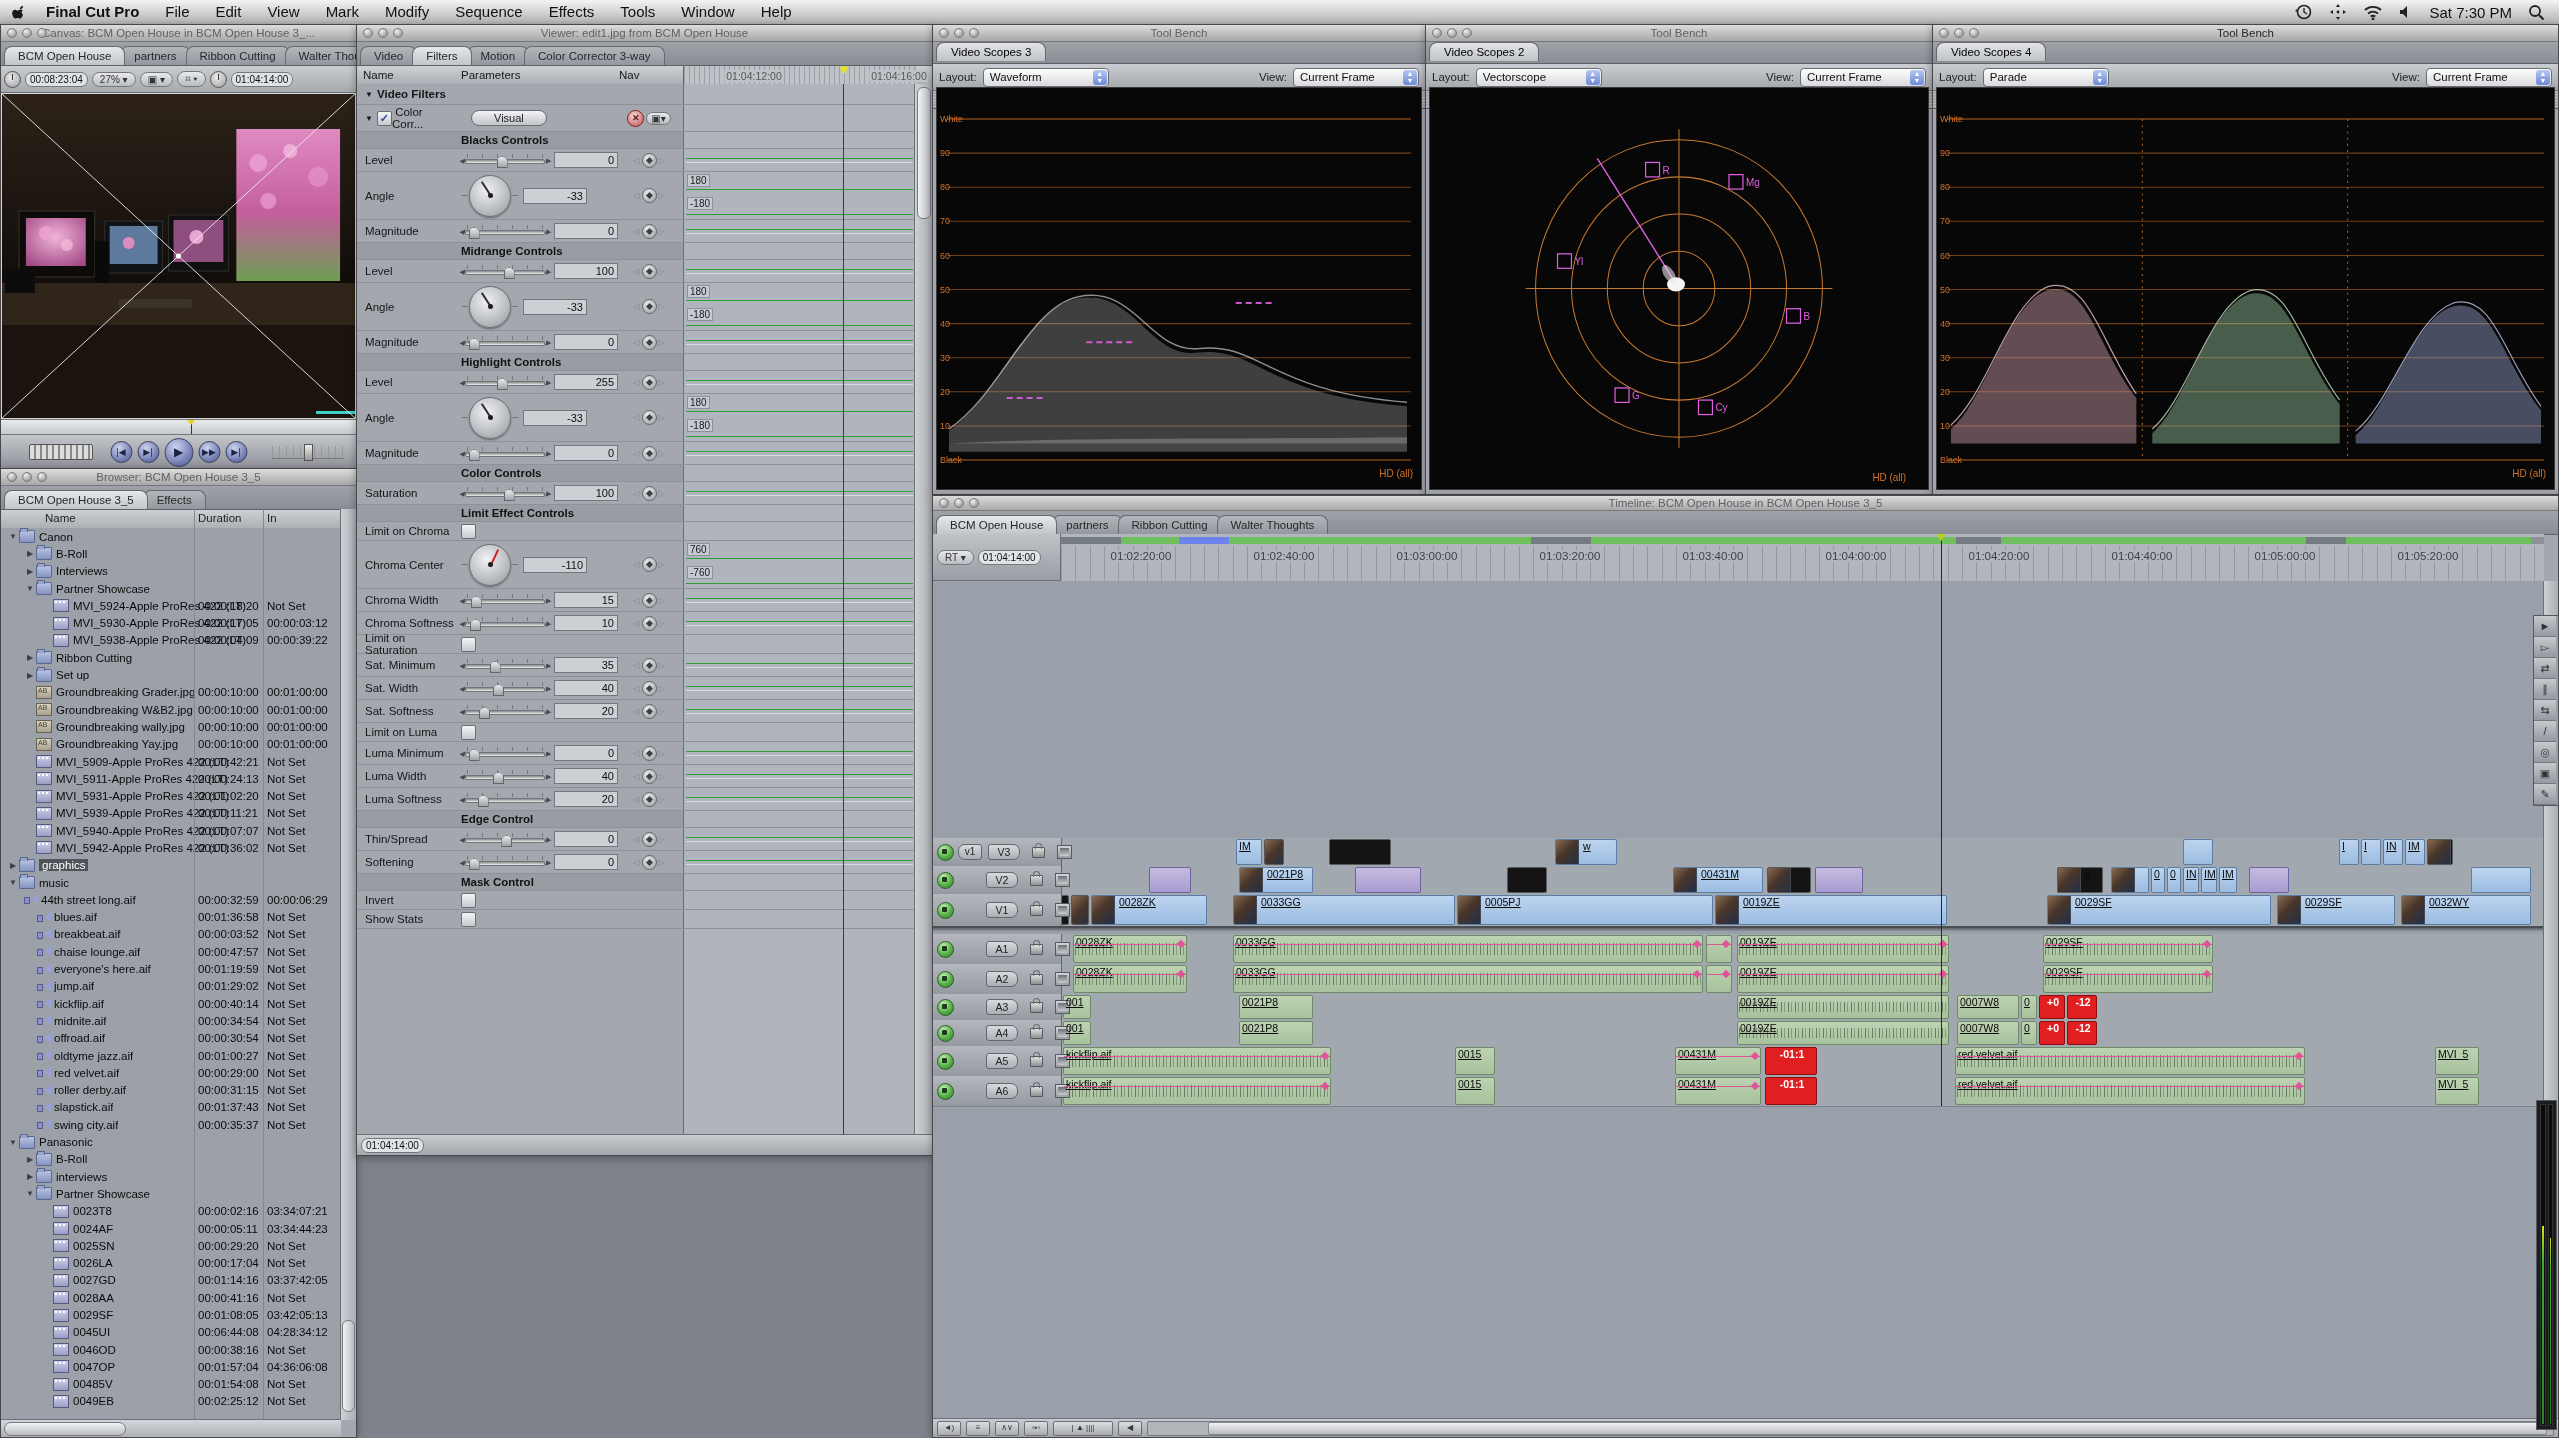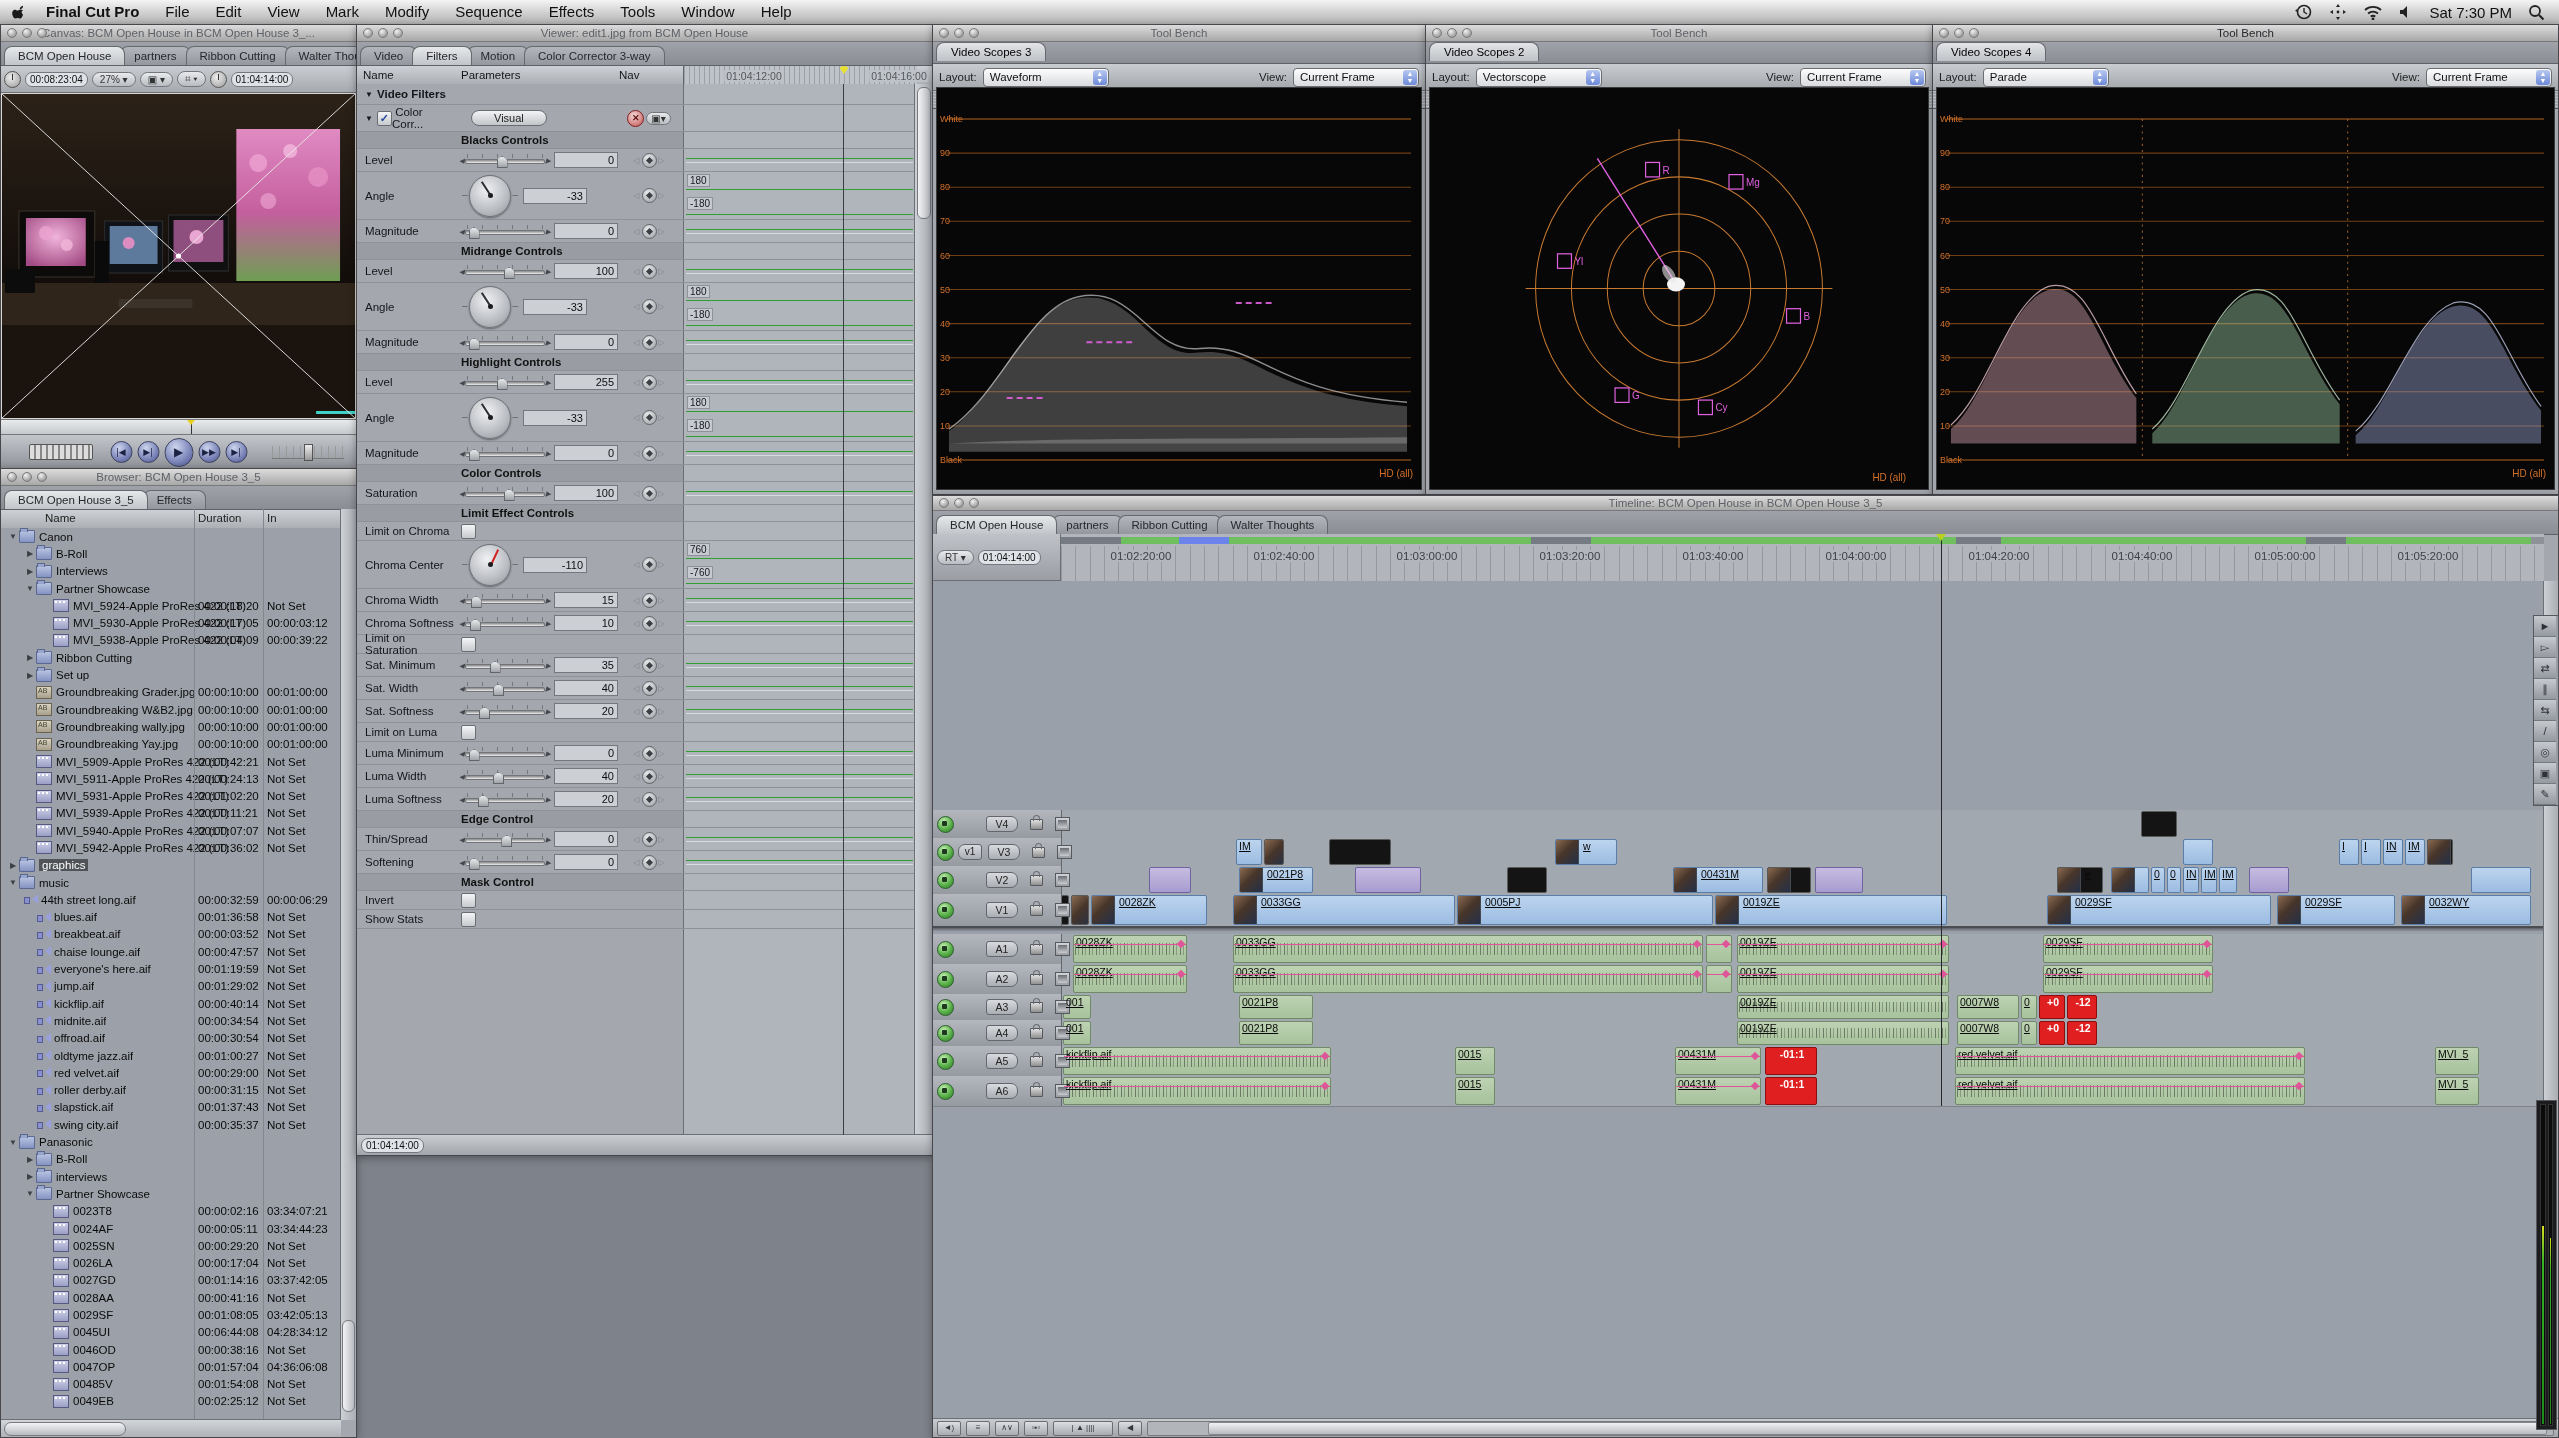--- a/index.html
+++ b/index.html
@@ -1651,32 +1651,20 @@
         <span class="rlab" style="left:366px">01:03:00:00</span>
         <span class="rlab" style="left:509px">01:03:20:00</span>
         <span class="rlab" style="left:652px">01:03:40:00</span>
         <span class="rlab" style="left:795px">01:04:00:00</span>
         <span class="rlab" style="left:938px">01:04:20:00</span>
         <span class="rlab" style="left:1081px">01:04:40:00</span>
         <span class="rlab" style="left:1224px">01:05:00:00</span>
         <span class="rlab" style="left:1367px">01:05:20:00</span>
       </div>
     <div id="tl-body">
-        <div class="trow" style="top:229px;height:28px">
-    <div class="tbodyc">
-            <div class="clip c-d" style="left:1080px;width:36px"></div>
-          </div>
-    <div class="thead">
-      <span class="ten"></span>
-            <span class="nopatch"></span>
-      <span class="tlab">V4</span>
-      <span class="ic-lock"></span>
-      <span class="ic-auto"></span>
-    </div>
-        </div>
         <div class="trow" style="top:257px;height:28px">
     <div class="tbodyc">
             <div class="clip c-v" style="left:175px;width:26px"><span class="cn">IM</span></div>
             <div class="clip c-d" style="left:203px;width:20px"><span class="cthumb"></span></div>
             <div class="clip c-d" style="left:268px;width:62px"></div>
             <div class="clip c-v" style="left:494px;width:62px"><span class="cthumb"></span><span class="cn">w</span></div>
             <div class="clip c-v" style="left:1122px;width:30px"></div>
             <div class="clip c-v" style="left:1278px;width:20px"><span class="cn">I</span></div>
             <div class="clip c-v" style="left:1300px;width:20px"><span class="cn">I</span></div>
             <div class="clip c-v" style="left:1322px;width:20px"><span class="cn">IN</span></div>

